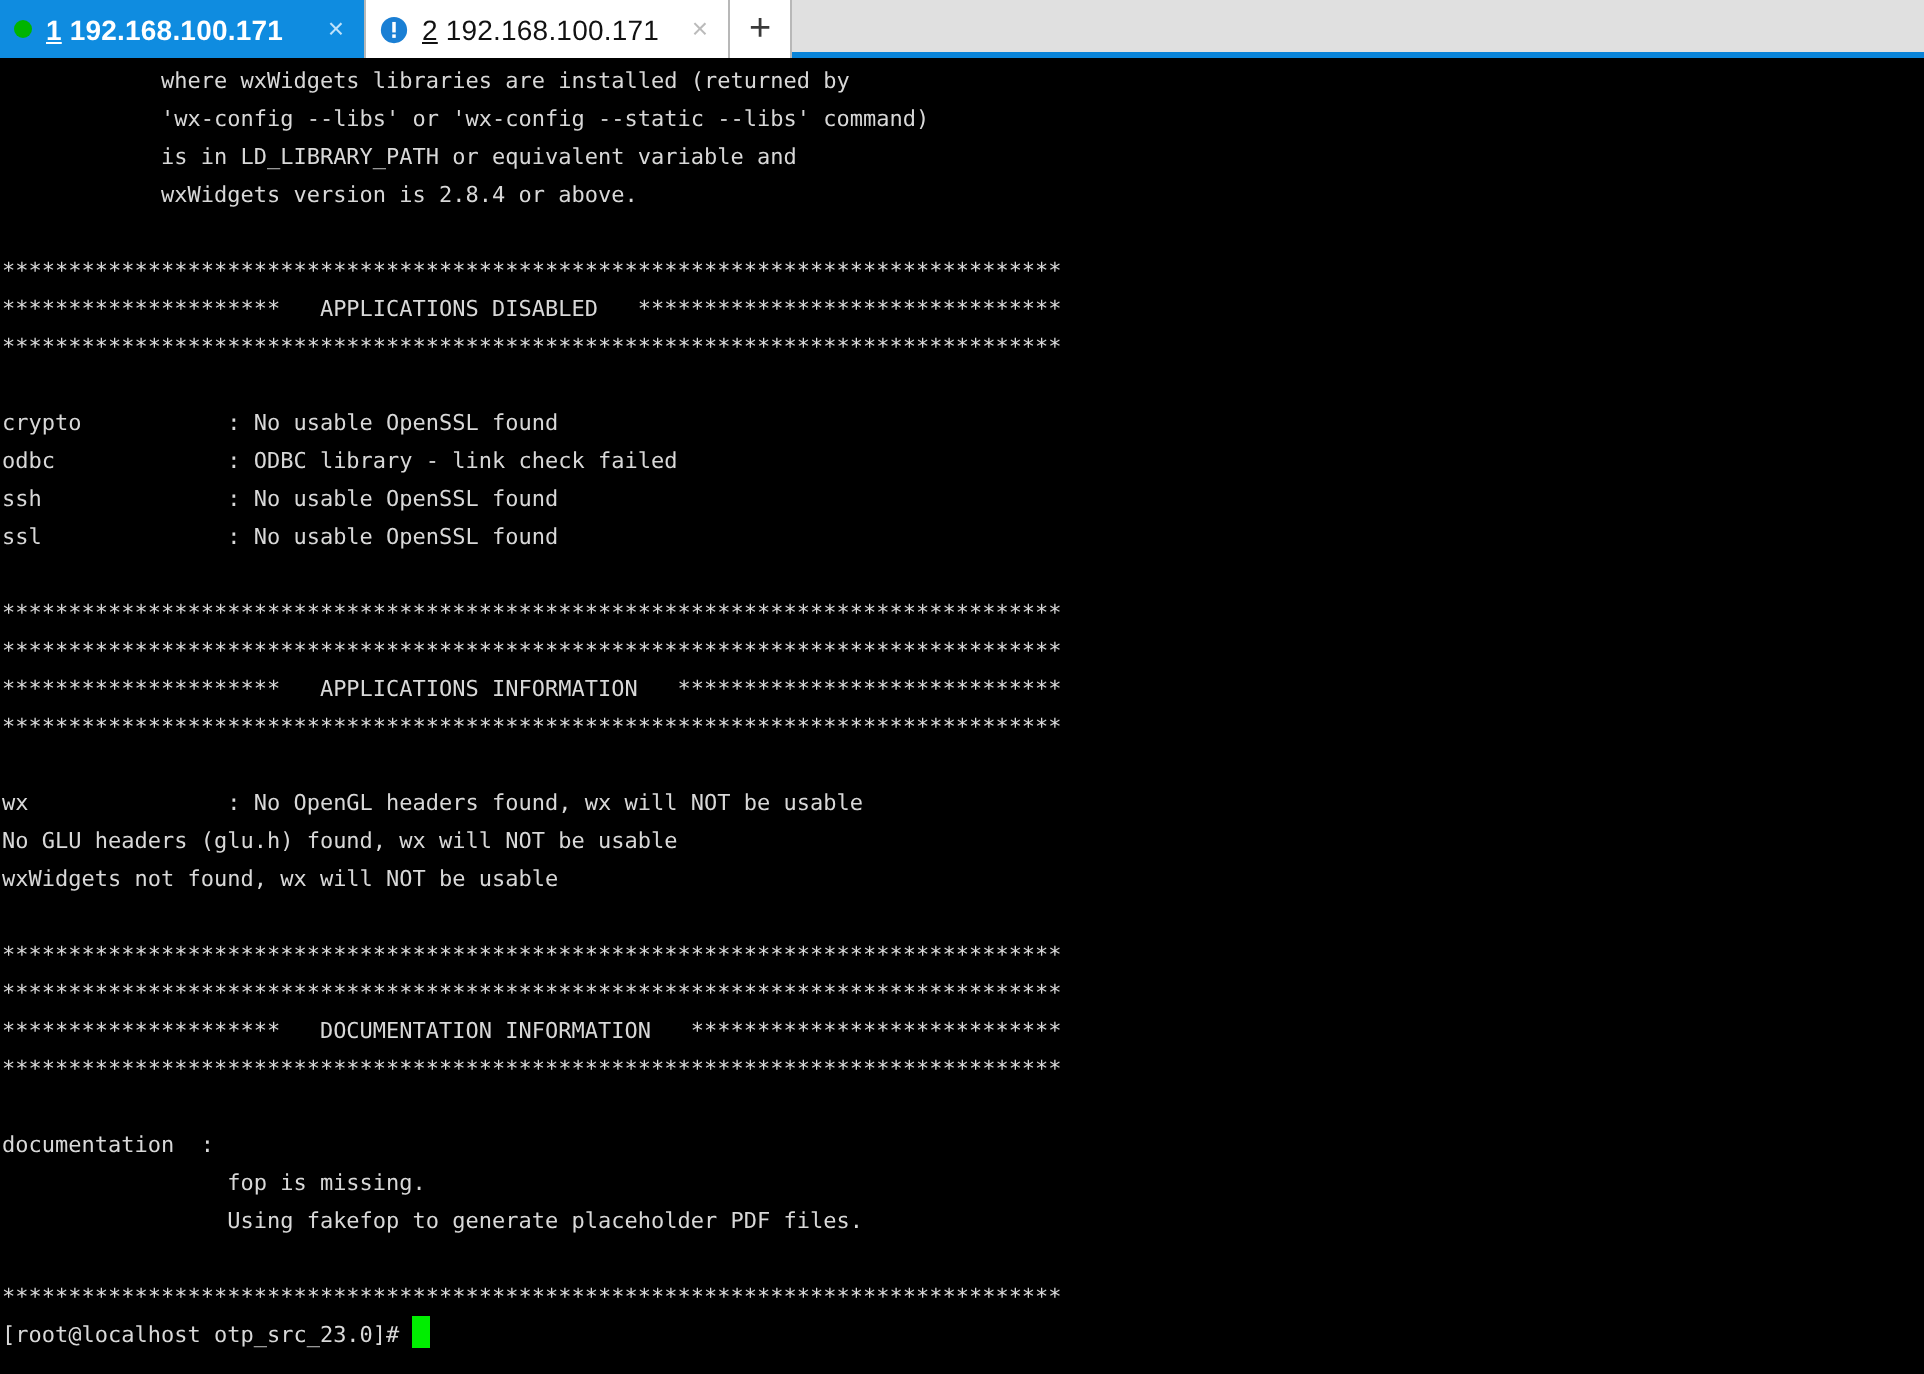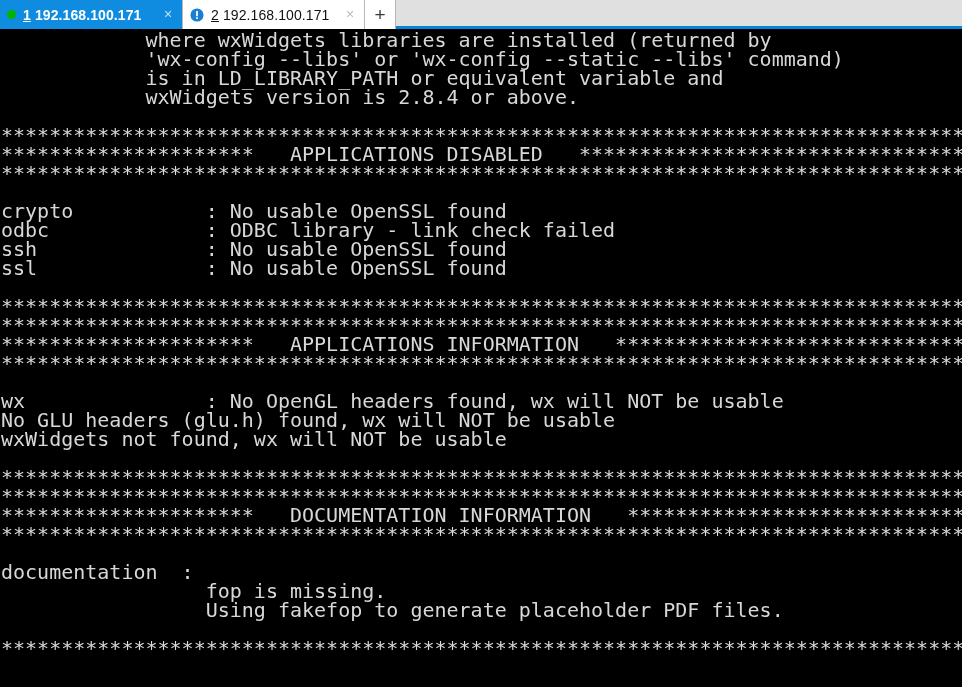--- a/index.html
+++ b/index.html
@@ -105,21 +105,21 @@
   }
 
   
   #terminal {
     position: relative;
     width: 962px;
     height: 658px;
     background: #000000;
     color: #d8d8d8;
     font-family: "DejaVu Sans Mono", "Liberation Mono", monospace;
-    font-size: 20px;
+    font-size: 11px;
     line-height: 19px;
     overflow: hidden;
     box-sizing: border-box;
     padding: 2px 0 0 1px;
   }
   #terminal pre {
     margin: 0;
     padding: 0;
     font: inherit;
     white-space: pre;
@@ -185,13 +185,14 @@
 ********************************************************************************
 ********************************************************************************
 *********************   DOCUMENTATION INFORMATION   ****************************
 ********************************************************************************
 
 documentation  :
                  fop is missing.
                  Using fakefop to generate placeholder PDF files.
 
 ********************************************************************************</pre>
+  <pre id="terminal-prompt-line"><span>[root@localhost otp_src_23.0]#</span><span> </span><span class="cursor"></span></pre>
 </div>
 
 </body></html>

